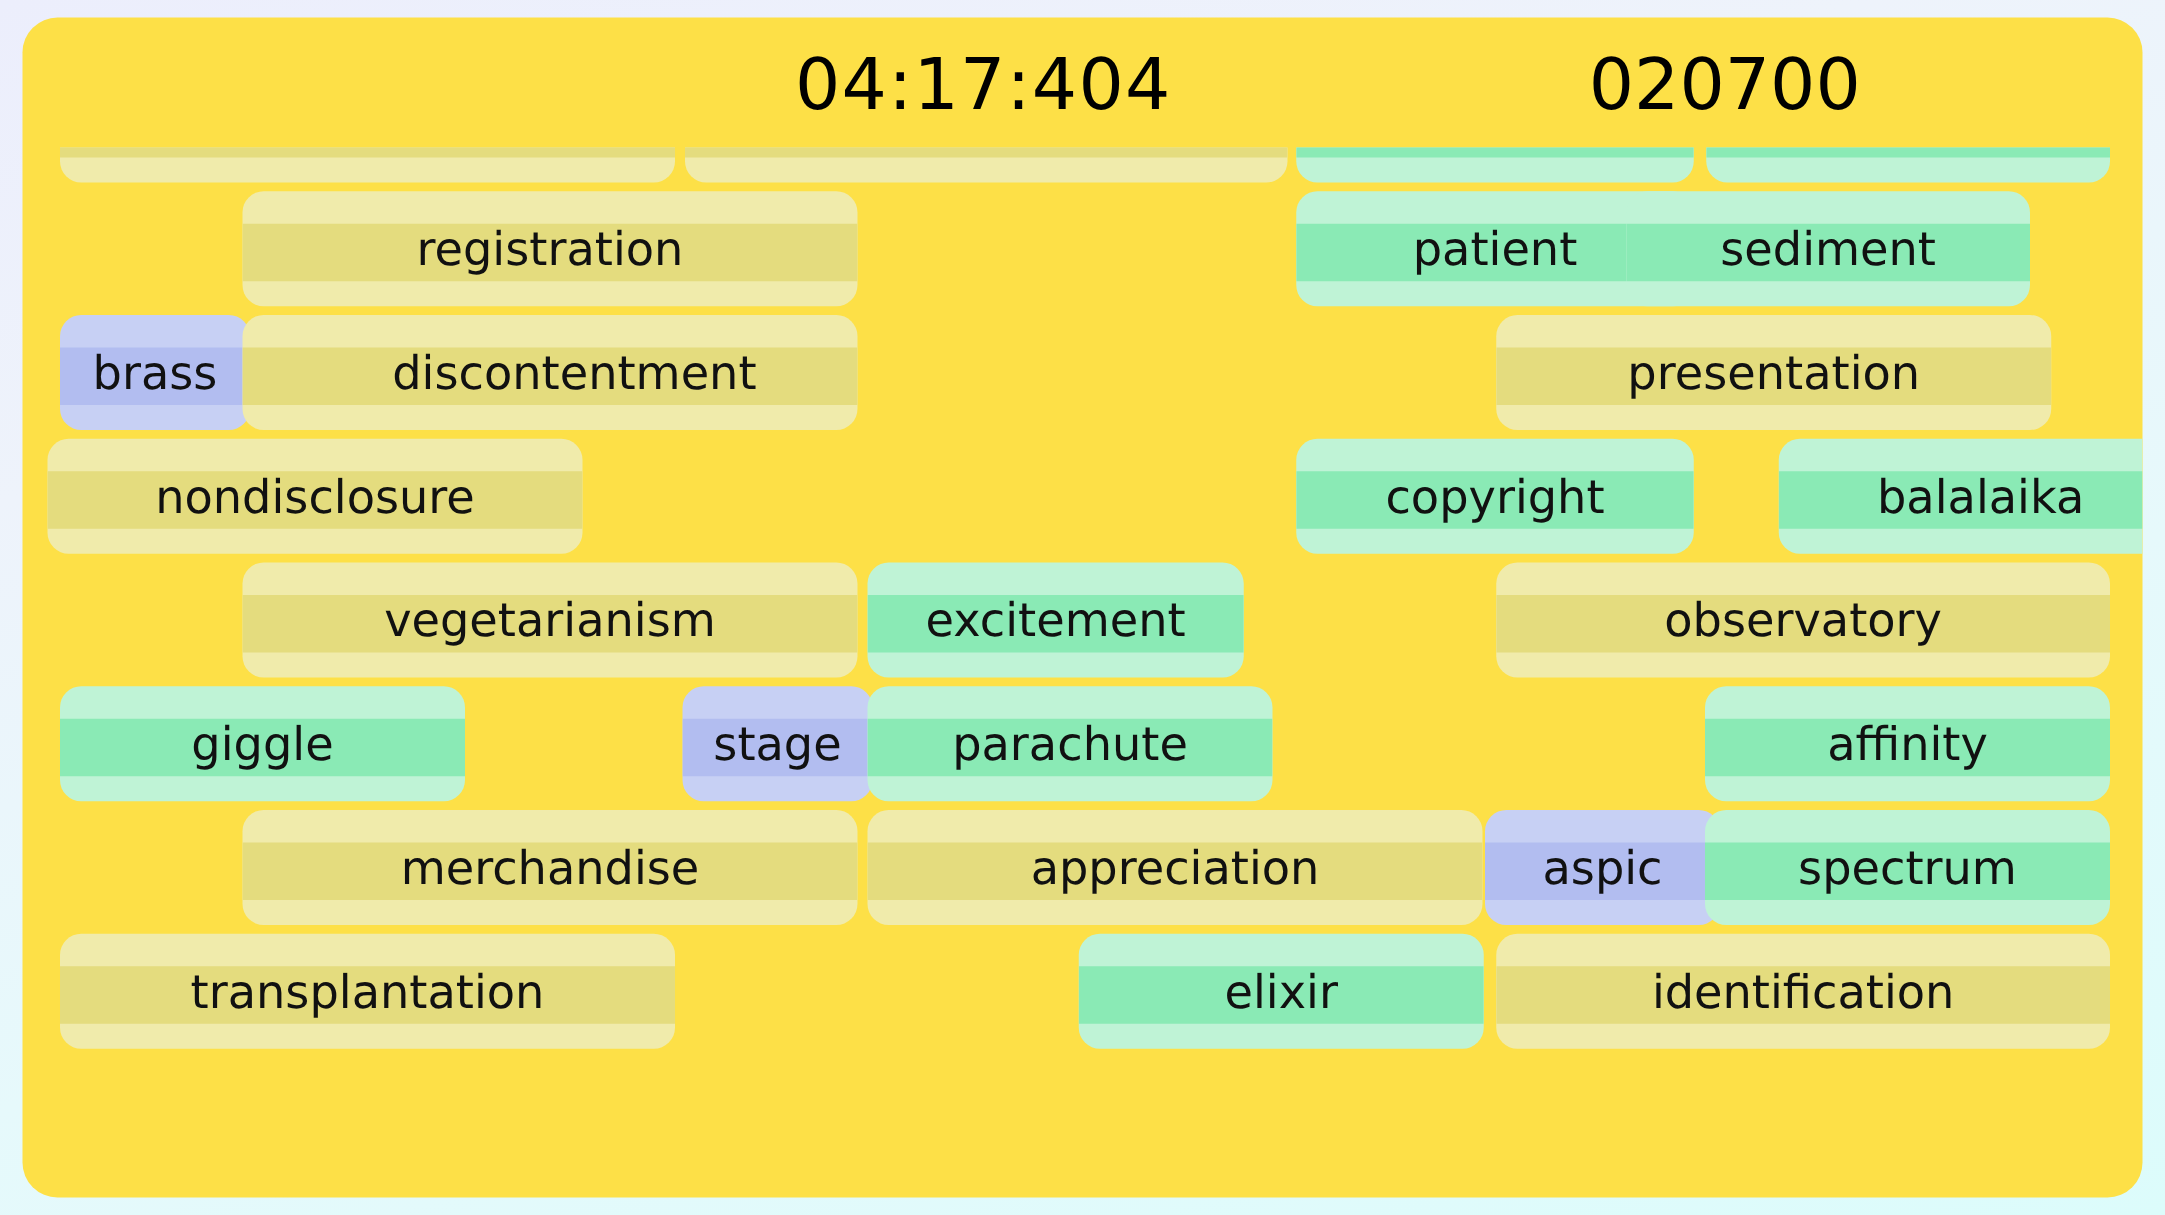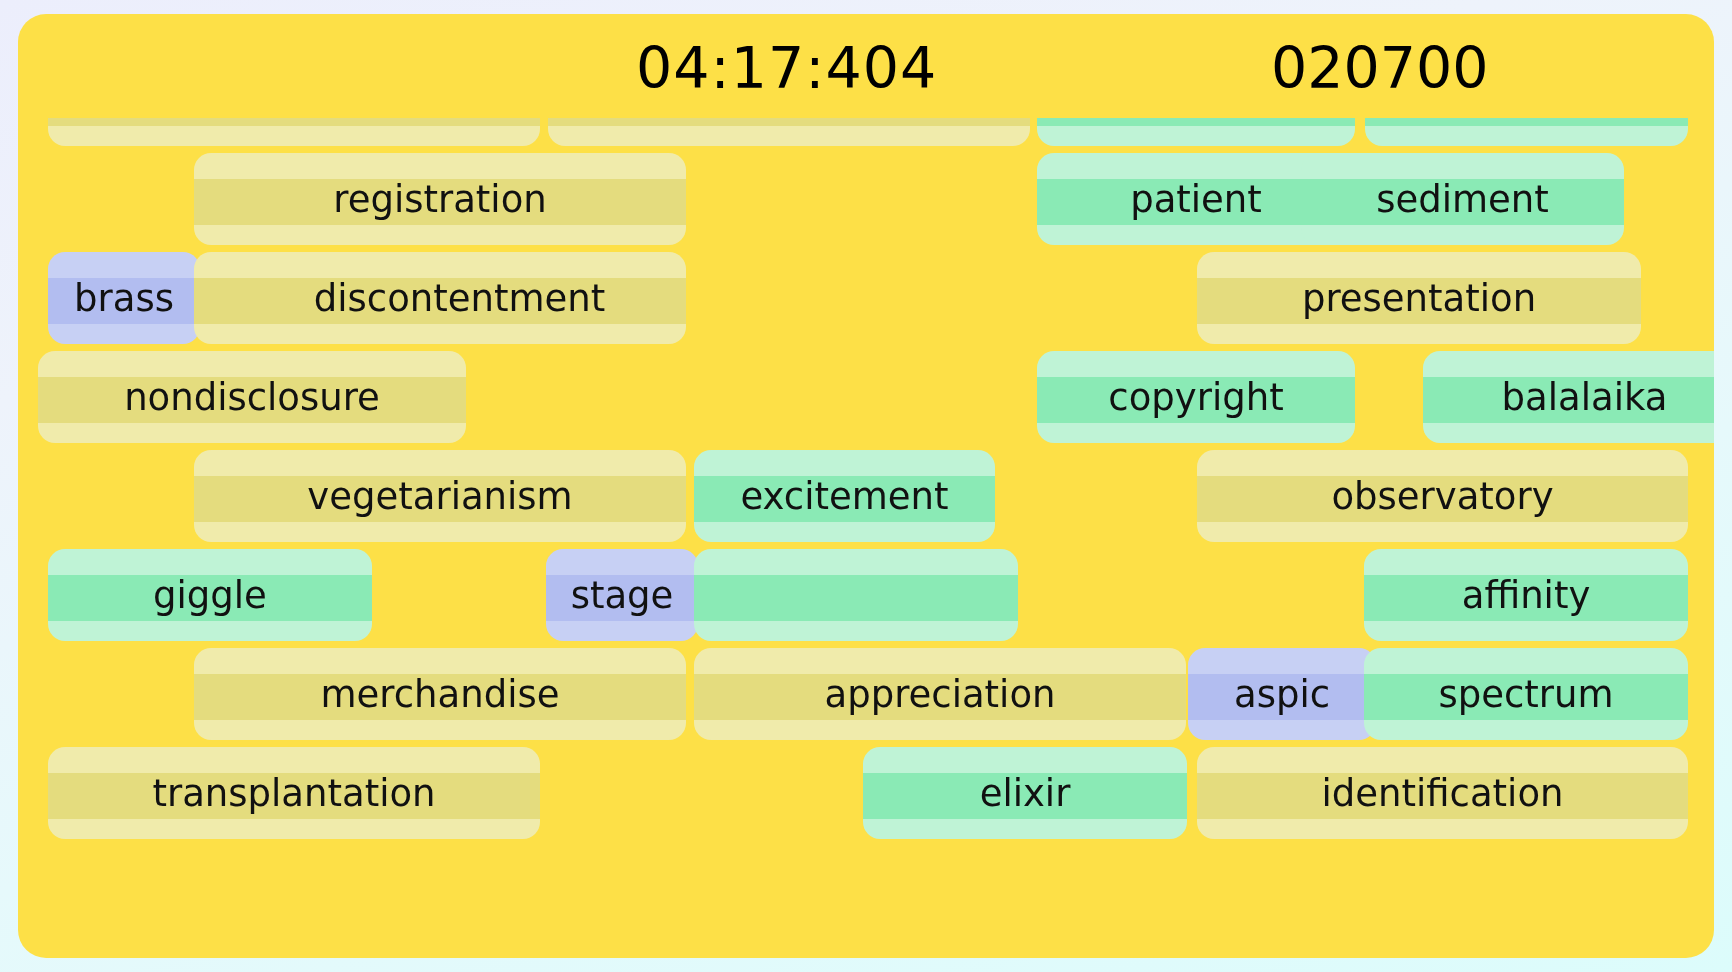--- a/index.html
+++ b/index.html
@@ -193,20 +193,21 @@
           <div class="chip green" style="left: 30px; top: 495px; width: 324px;">
             <div class="band"></div>
             <span class="label">giggle</span>
           </div>
           <div class="chip blue" style="left: 528px; top: 495px; width: 152px;">
             <div class="band"></div>
             <span class="label">stage</span>
           </div>
           <div class="chip green" style="left: 676px; top: 495px; width: 324px;">
             <div class="band"></div>
+            <span class="label">parachute</span>
           </div>
           <div class="chip green" style="left: 1346px; top: 495px; width: 324px;">
             <div class="band"></div>
             <span class="label">affinity</span>
           </div>
           <div class="chip yellow" style="left: 176px; top: 594px; width: 492px;">
             <div class="band"></div>
             <span class="label">merchandise</span>
           </div>
           <div class="chip yellow" style="left: 676px; top: 594px; width: 492px;">

